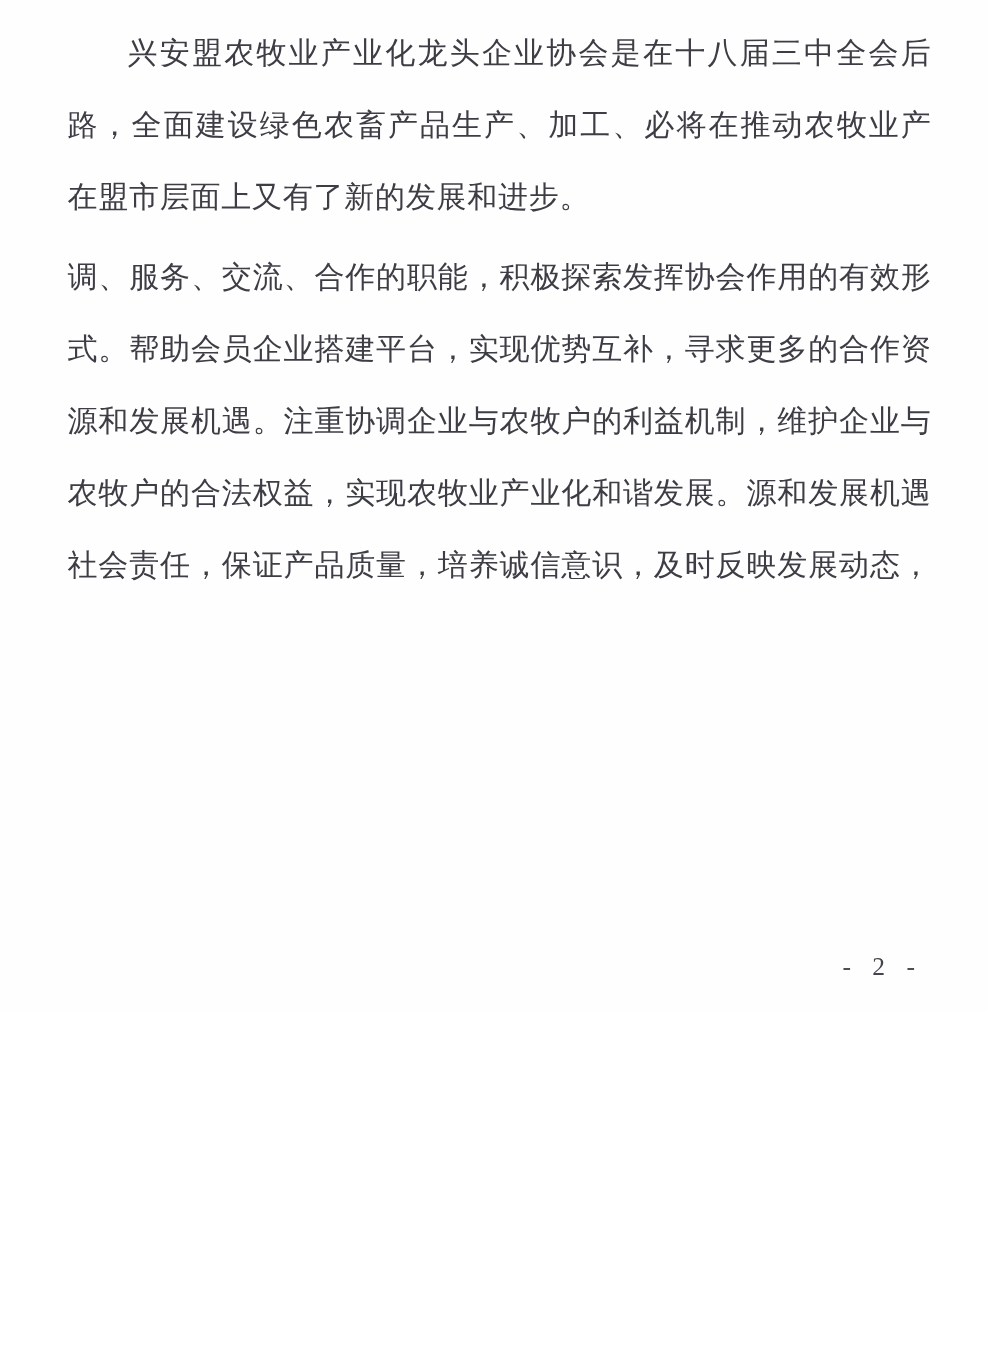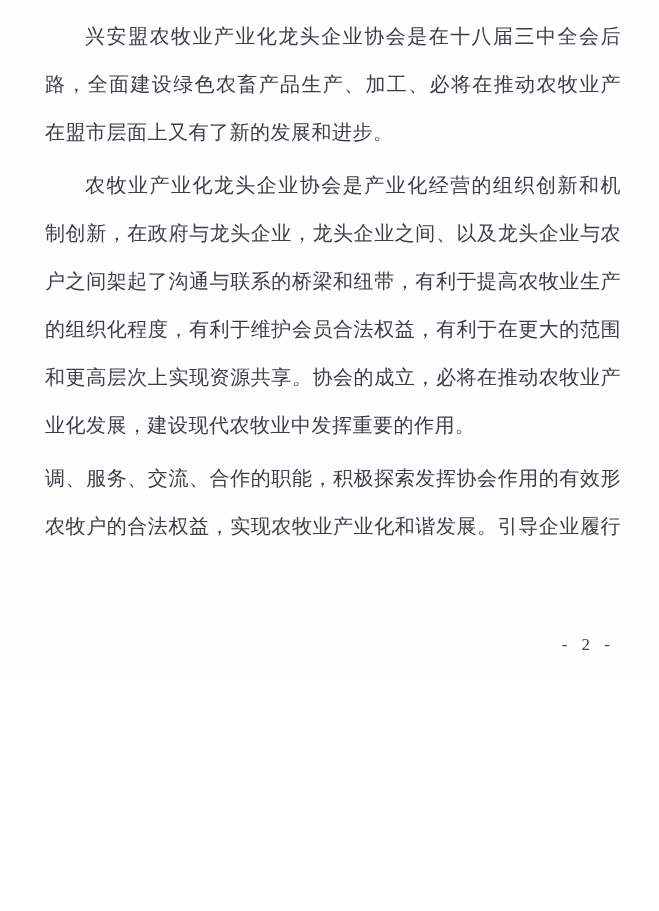--- a/index.html
+++ b/index.html
@@ -61,30 +61,25 @@
 
 <div class="page">
   <div class="content">
 
     <div class="para">
       <div class="line first">兴安盟农牧业产业化龙头企业协会是在十八届三中全会后</div>
       <div class="line">路，全面建设绿色农畜产品生产、加工、必将在推动农牧业产</div>
       <div class="line end">在盟市层面上又有了新的发展和进步。</div>
     </div>
 
-    <div class="para">
-      <div class="line first">农牧业产业化龙头企业协会是产业化经营的组织创新和机</div>
-      <div class="line">制创新，在政府与龙头企业，龙头企业之间、以及龙头企业与农</div>
-      <div class="line">户之间架起了沟通与联系的桥梁和纽带，有利于提高农牧业生产</div>
-      <div class="line">的组织化程度，有利于维护会员合法权益，有利于在更大的范围</div>
-      <div class="line">和更高层次上实现资源共享。协会的成立，必将在推动农牧业产</div>
-      <div class="line end">业化发展，建设现代农牧业中发挥重要的作用。</div>
-    </div>
 
     <div class="para">
       <div class="line">调、服务、交流、合作的职能，积极探索发挥协会作用的有效形</div>
-      <div class="line">农牧户的合法权益，实现农牧业产业化和谐发展。引导企业履行</div>
+      <div class="line">式。帮助会员企业搭建平台，实现优势互补，寻求更多的合作资</div>
+      <div class="line">源和发展机遇。注重协调企业与农牧户的利益机制，维护企业与</div>
+      <div class="line">农牧户的合法权益，实现农牧业产业化和谐发展。源和发展机遇</div>
+      <div class="line">社会责任，保证产品质量，培养诚信意识，及时反映发展动态，</div>
     </div>
 
   </div>
 
   <div class="page-number">- 2 -</div>
 </div>
 
 </body></html>

